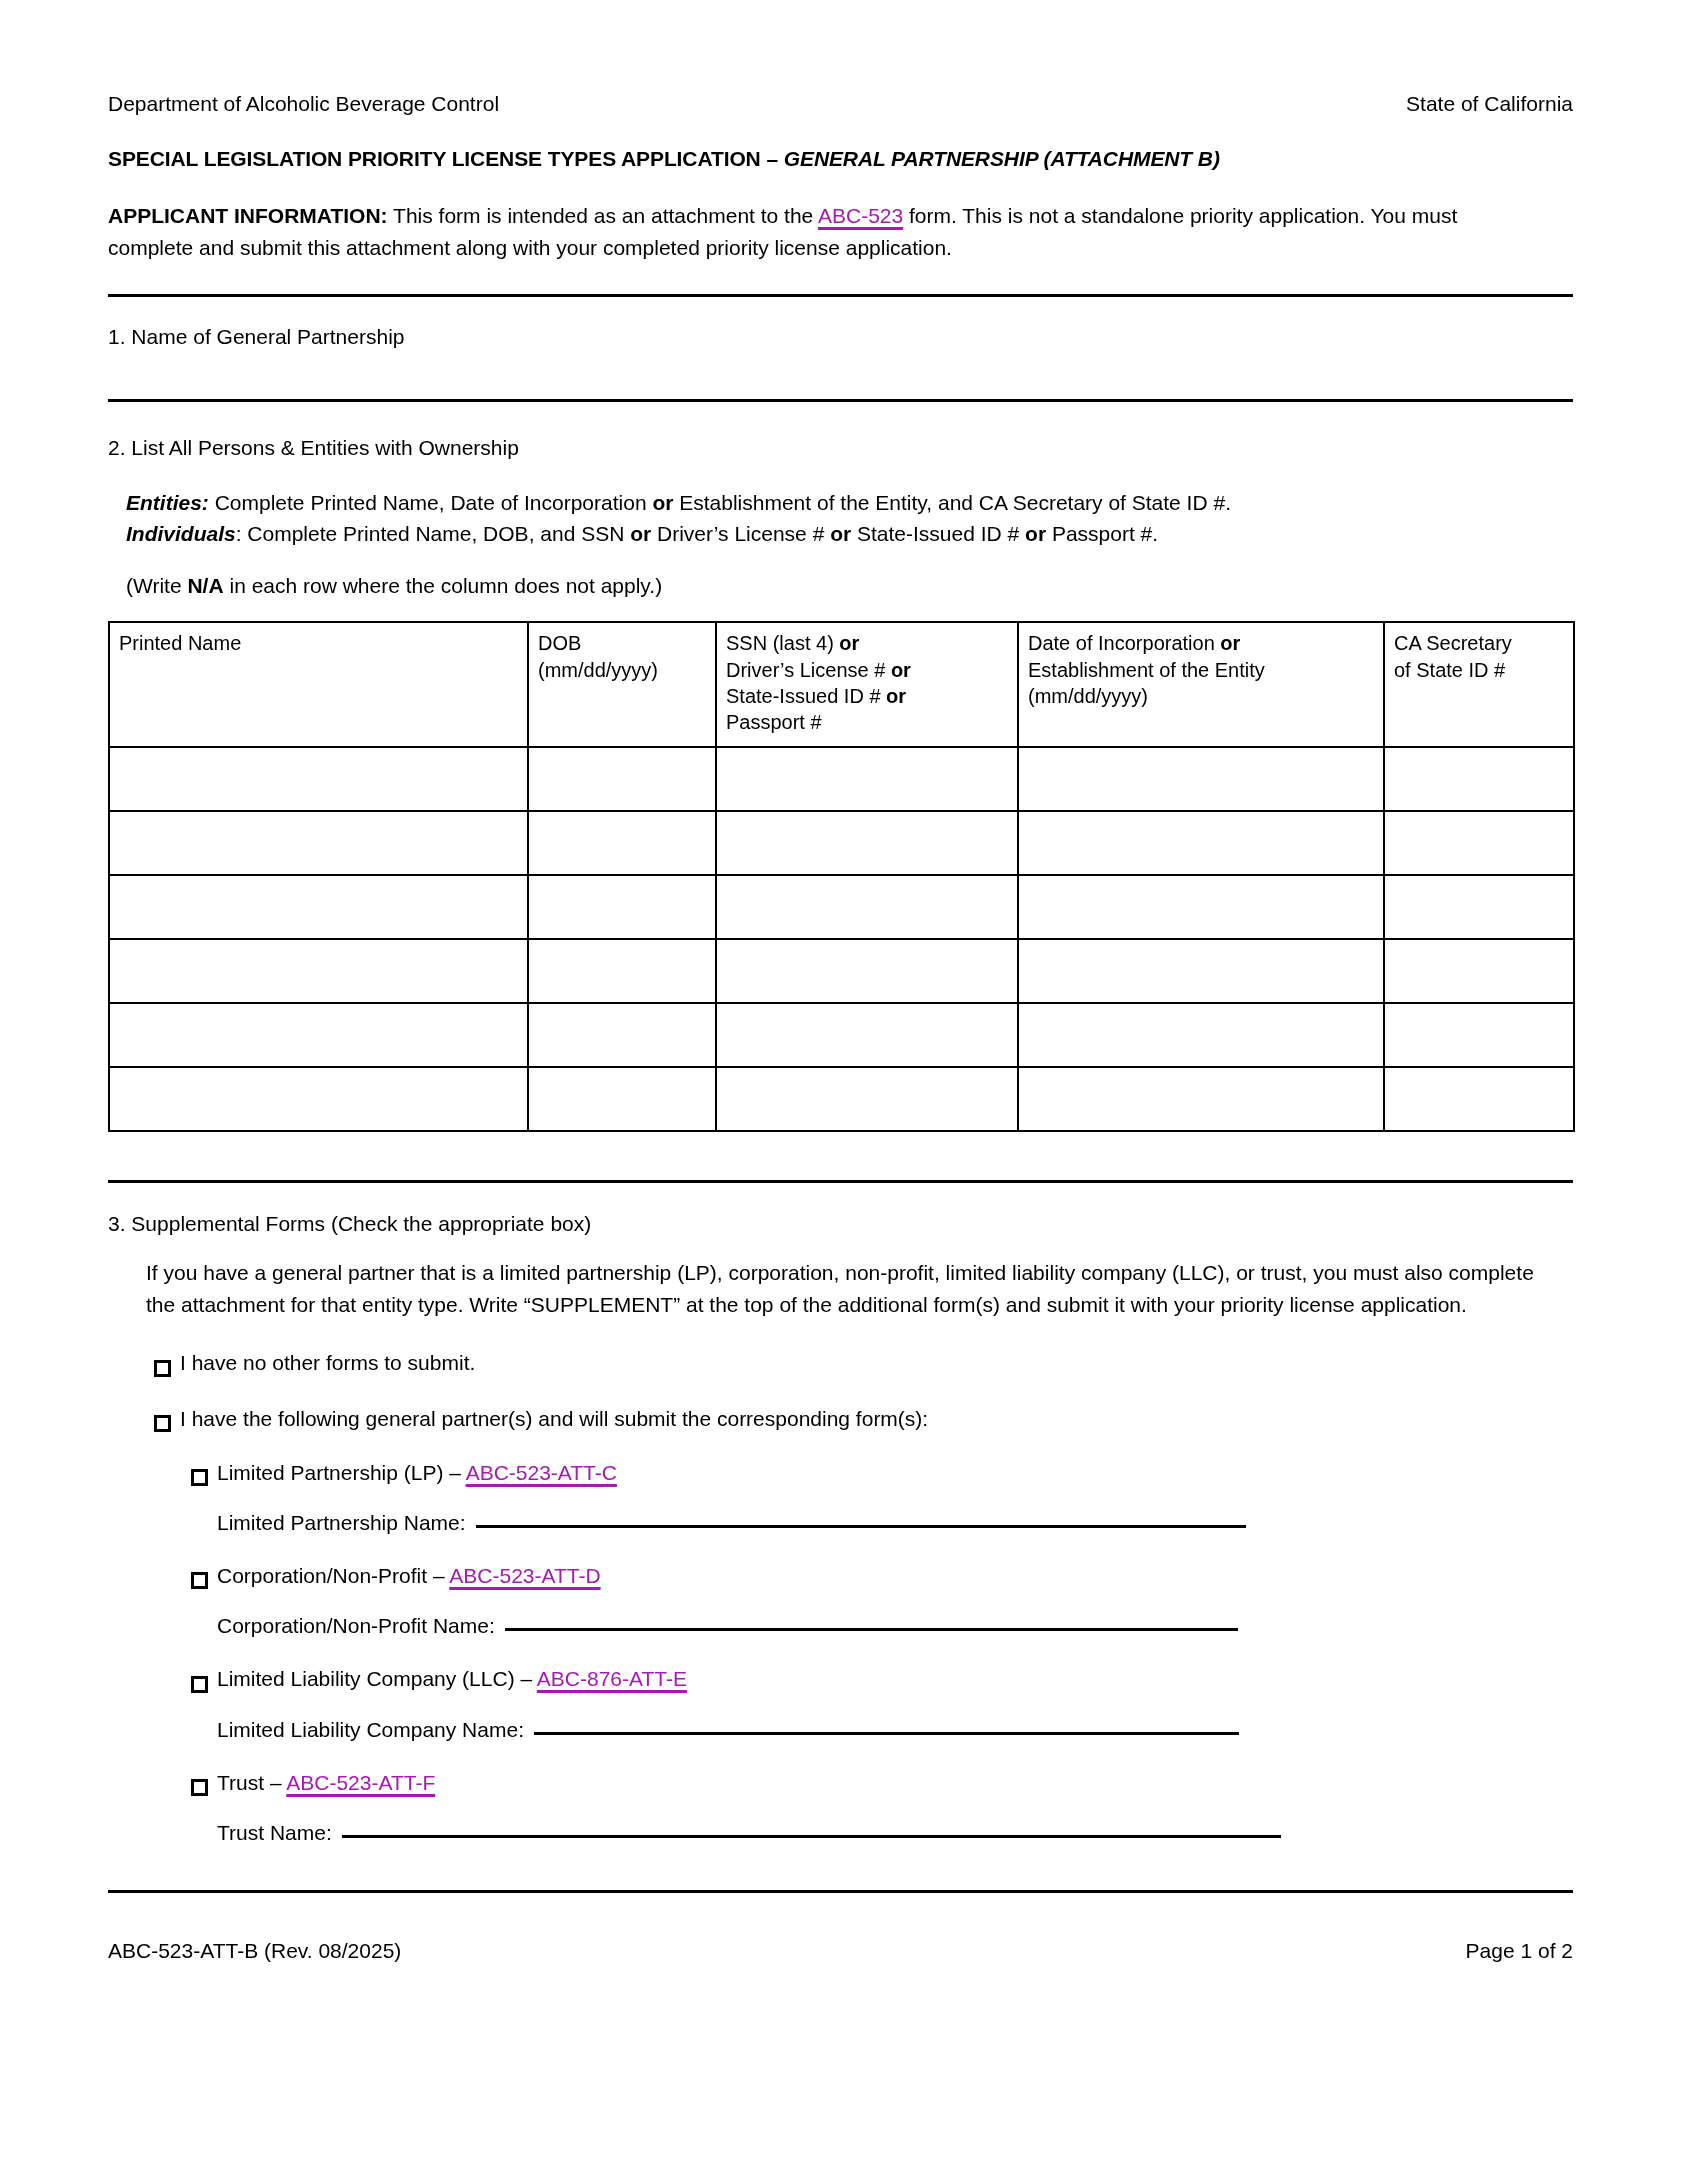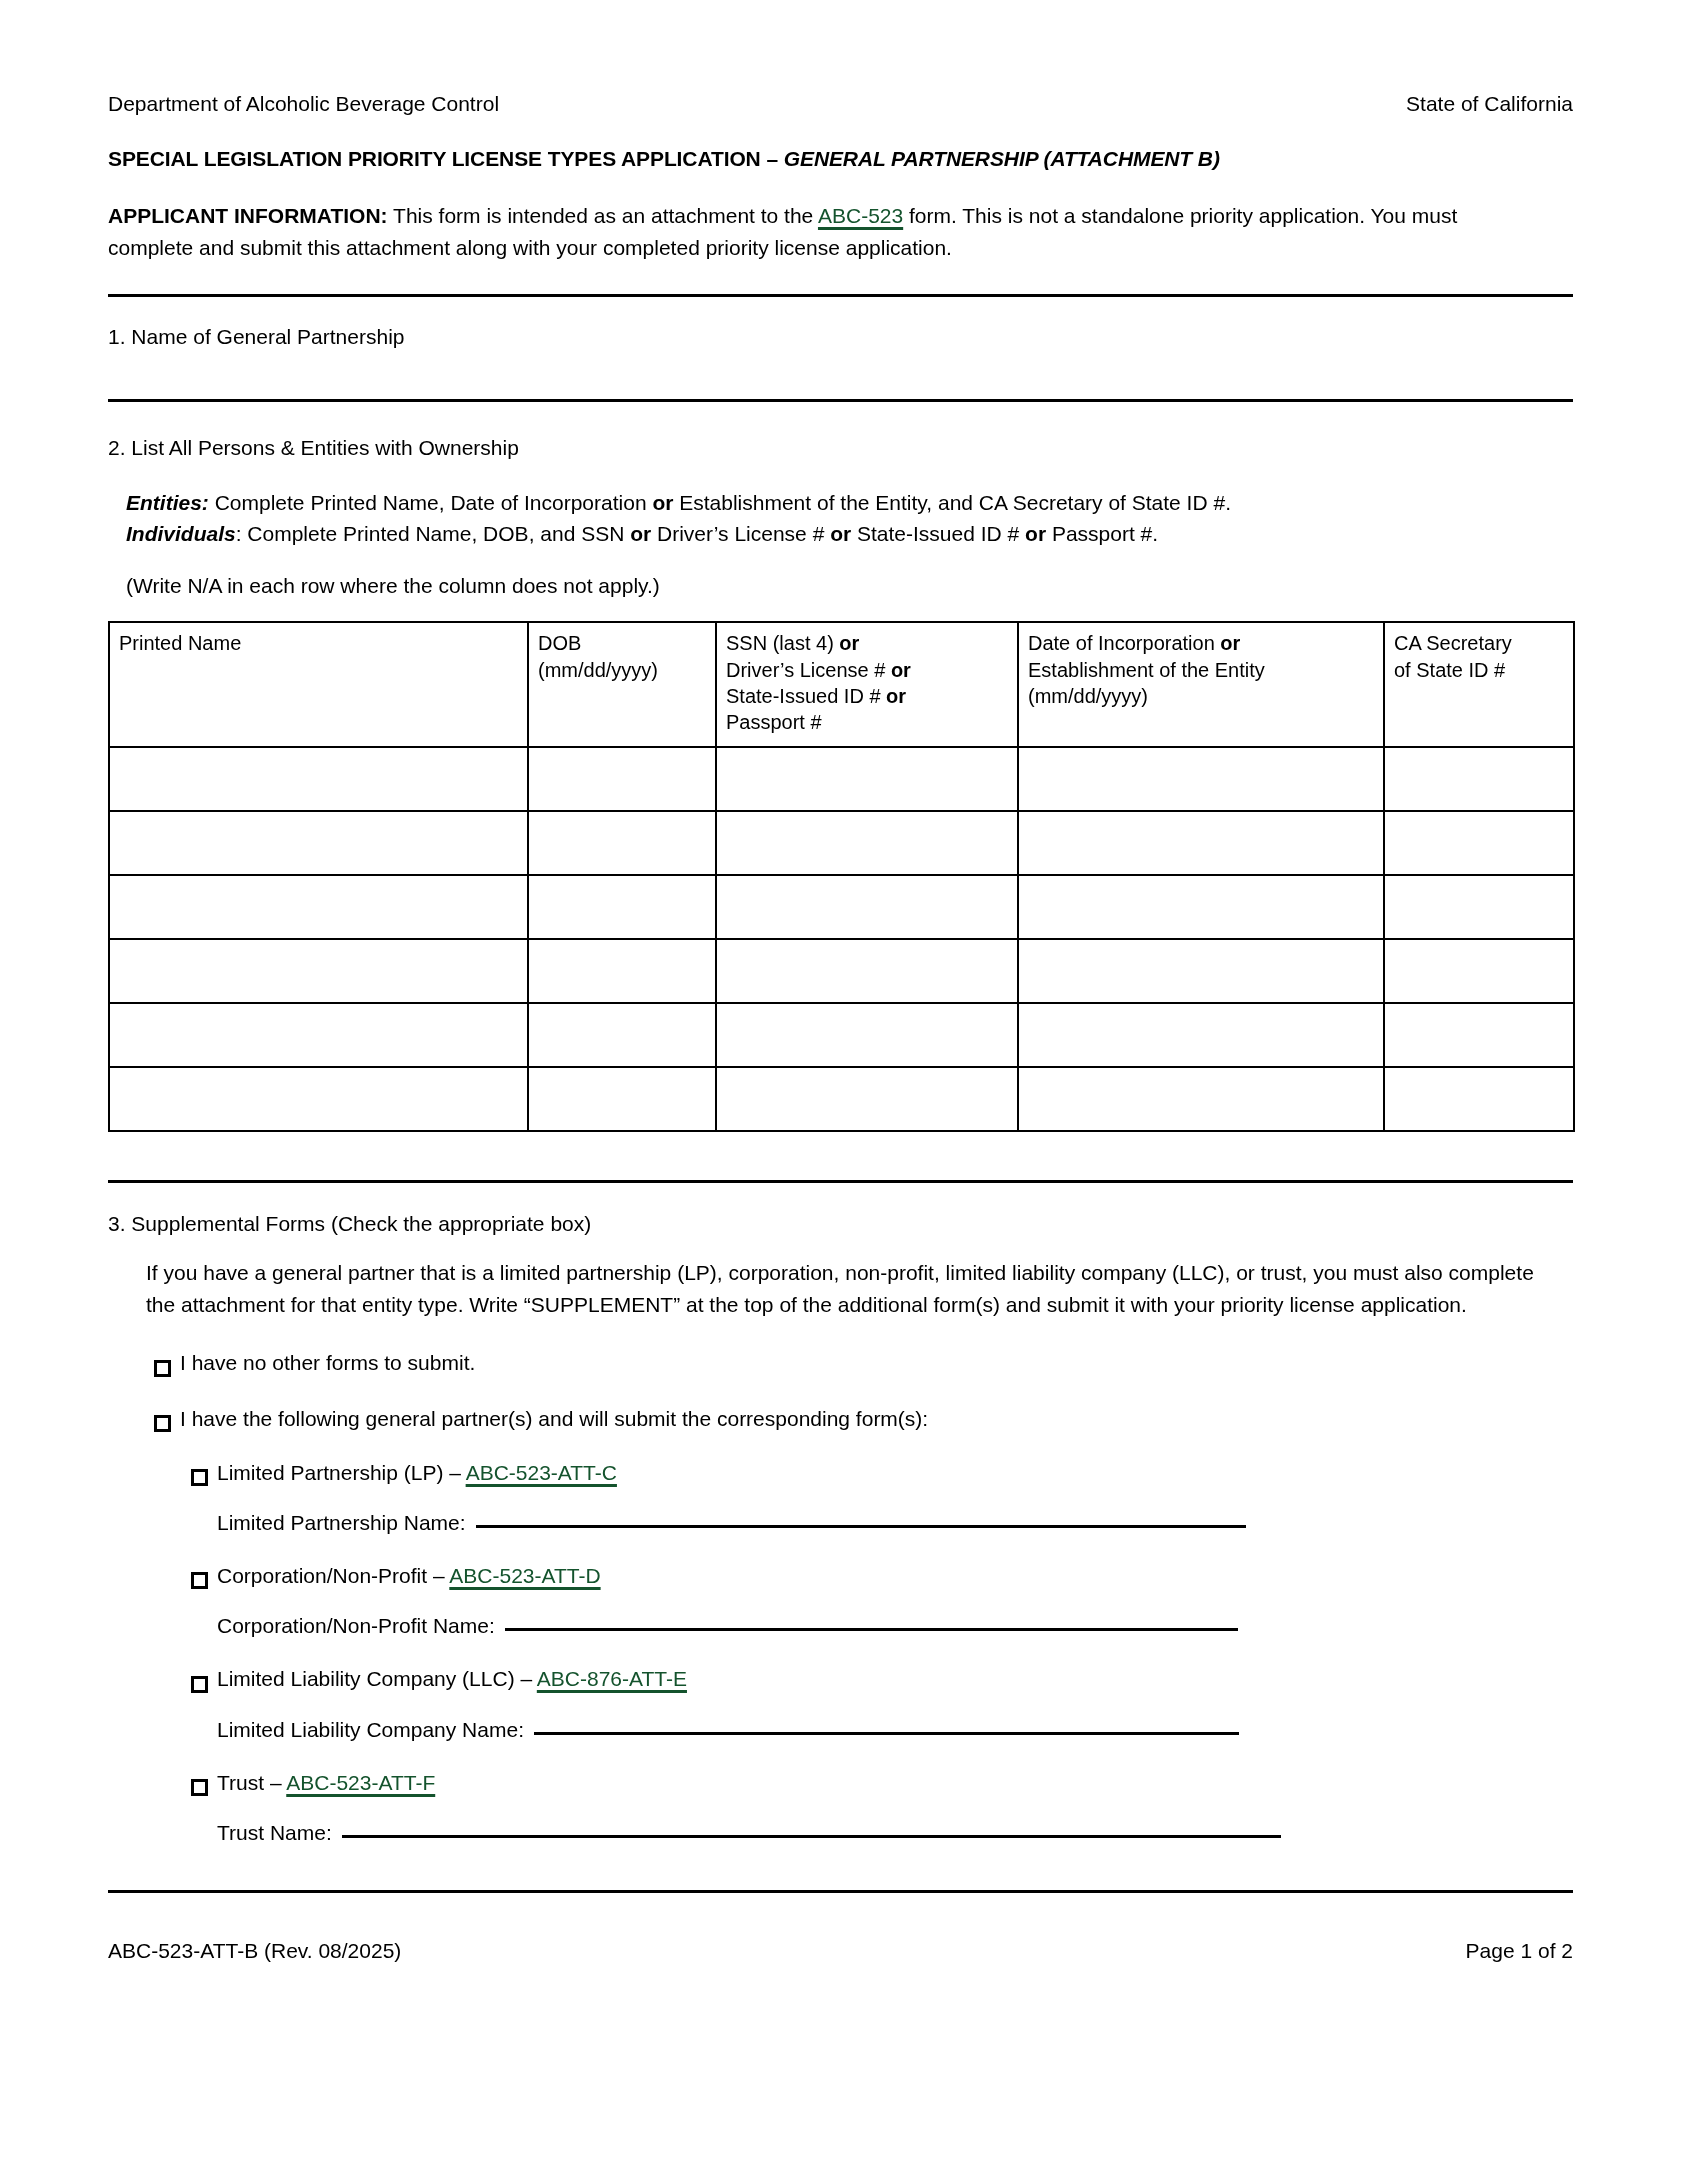--- a/index.html
+++ b/index.html
@@ -92,21 +92,21 @@
     padding-left: 18px;
   }
   .sec2-sub b { font-weight: bold; }
   .sec2-sub i { font-style: italic; font-weight: bold; }
   .sec2-note {
     margin-top: 22px;
     font-size: 21px;
     padding-left: 18px;
     line-height: 1.3;
   }
-  .sec2-note b { font-weight: normal; }
+  .sec2-note b { font-weight: bold; }
 
   
   table.owners {
     margin-top: 22px;
     border-collapse: collapse;
     width: 1465px;
     table-layout: fixed;
   }
   table.owners th,
   table.owners td {
@@ -176,21 +176,21 @@
   .name-row .fill-line {
     flex: 0 0 auto;
     border-bottom: 3px solid #000;
     margin-left: 10px;
     height: 1px;
     position: relative;
     top: -2px;
   }
 
   a.doclink {
-    color: #14532d;
+    color: #a21caf;
     text-decoration: underline;
     text-decoration-thickness: 3px;
     text-underline-offset: 4px;
   }
 
   
   .footer-rule {
     margin-top: 45px;
   }
   .doc-foot {

